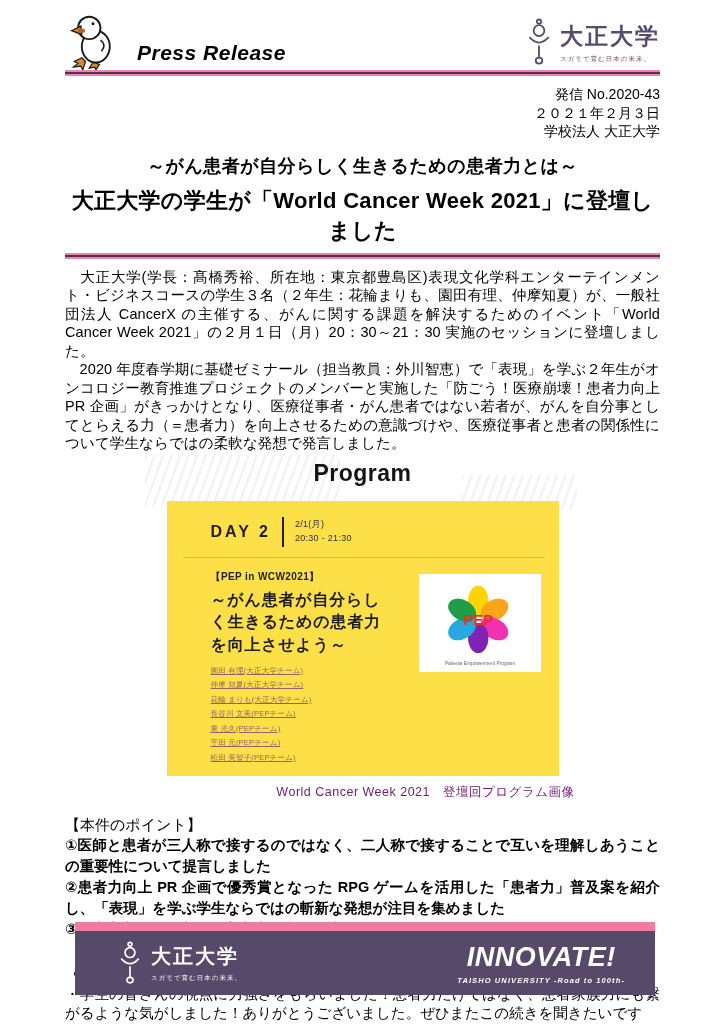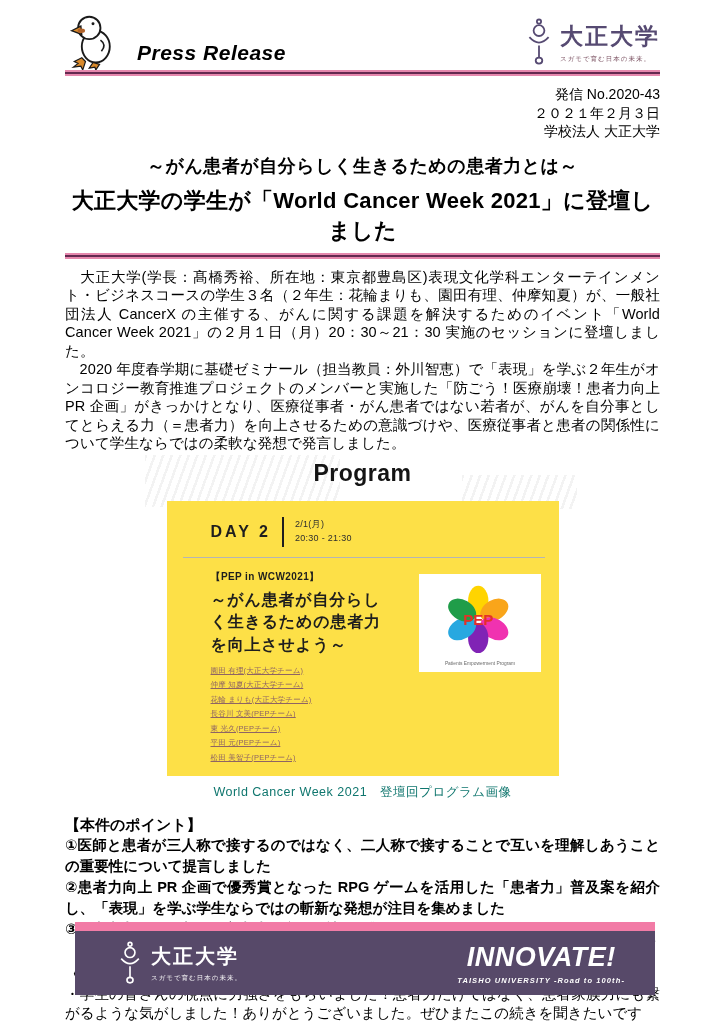--- a/index.html
+++ b/index.html
@@ -52,25 +52,25 @@
   .day-divider { width:2px; height:30px; background:#1e1e1e; }
   .day-datetime { font-size:9px; color:#2e2e2e; line-height:1.55; letter-spacing:.3px; }
   .card-rule { border-top:1.5px solid #b5b5b5; margin:10px -4px 12px -28px; }
   .card-content { display:flex; gap:24px; }
   .session-col { flex:1; min-width:0; }
   .session-tag { font-size:10px; font-weight:bold; color:#1e1e1e; letter-spacing:.4px; }
   .session-title { font-size:16px; font-weight:bold; color:#1e1e1e; line-height:1.42; letter-spacing:.8px; margin-top:5px; }
   .speakers { margin-top:9px; display:flex; flex-direction:column; gap:4.5px; }
   .speaker { font-size:7.5px; color:#8f6464; text-decoration:underline; letter-spacing:.2px; }
   .pep-box { flex:none; width:122px; height:98px; background:#fff; display:flex; align-items:center; justify-content:center; margin-top:4px; }
-  .program-caption { text-align:center; font-size:12.5px; color:#0f766e; margin-top:8px; letter-spacing:.5px; }
+  .program-caption { text-align:right; font-size:12.5px; color:#701a75; margin-top:8px; letter-spacing:.5px; }
 
   
   .points { margin-top:15px; }
-  .points-heading { font-size:15px; font-weight:bold; }
+  .points-heading { font-size:15px; font-weight:normal; }
   .point { font-size:14.5px; font-weight:bold; line-height:21px; text-align:justify; }
 
   
   .comments { margin-top:25px; }
   .comments-heading { font-size:14.5px; font-weight:bold; }
   .comment { font-size:14.5px; line-height:19.5px; text-align:justify; margin-top:1px; }
 
   
   .page-number { position:absolute; top:902px; right:68px; font-size:18px;margin-top:24px; }
 

